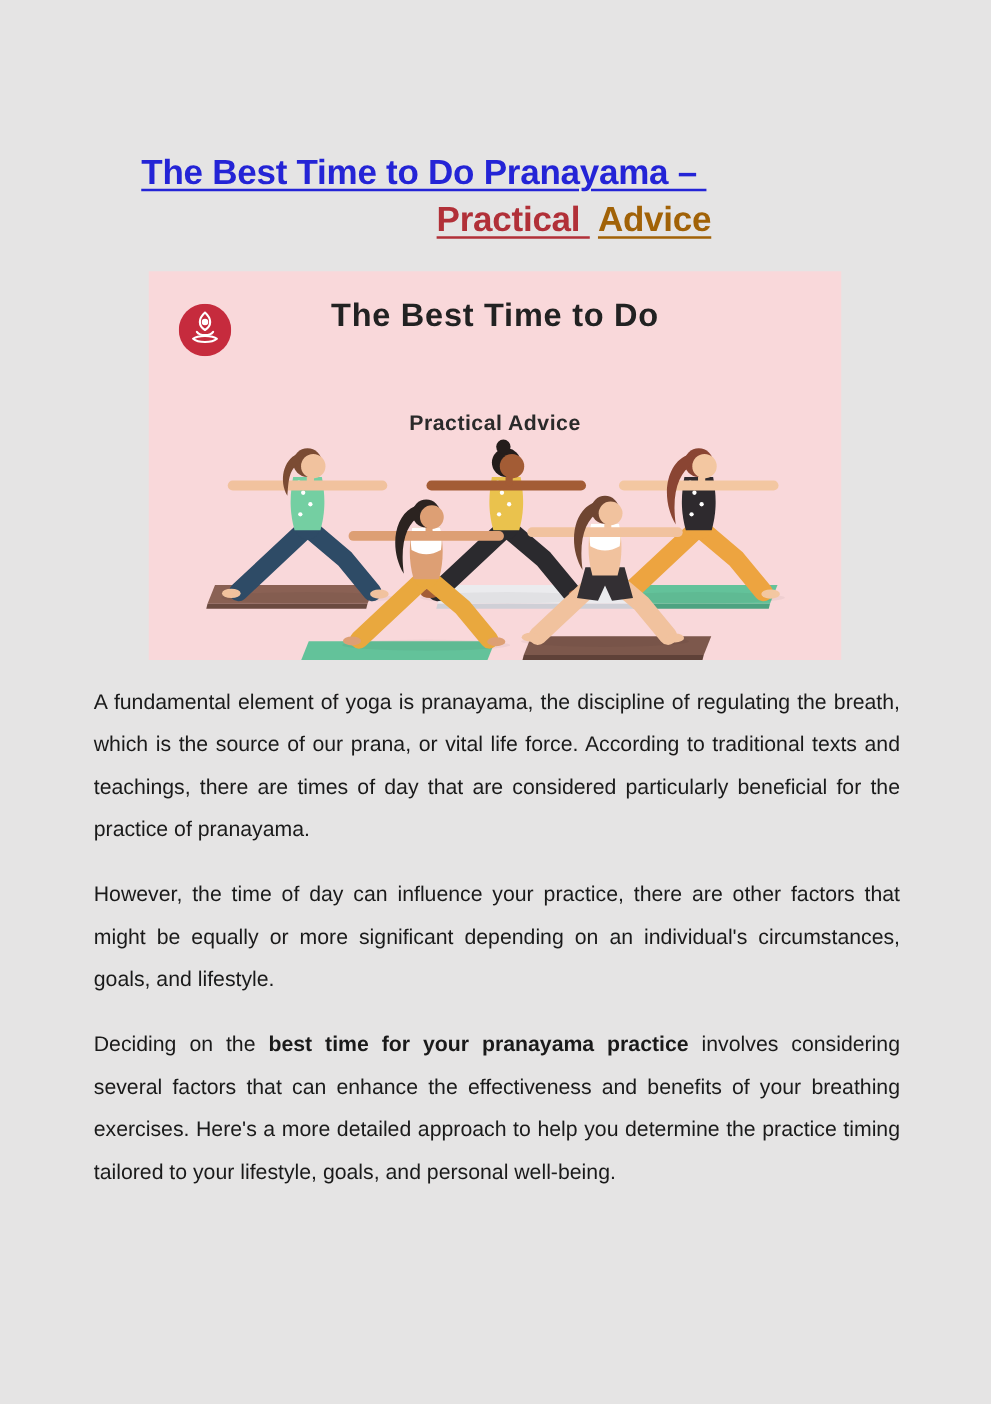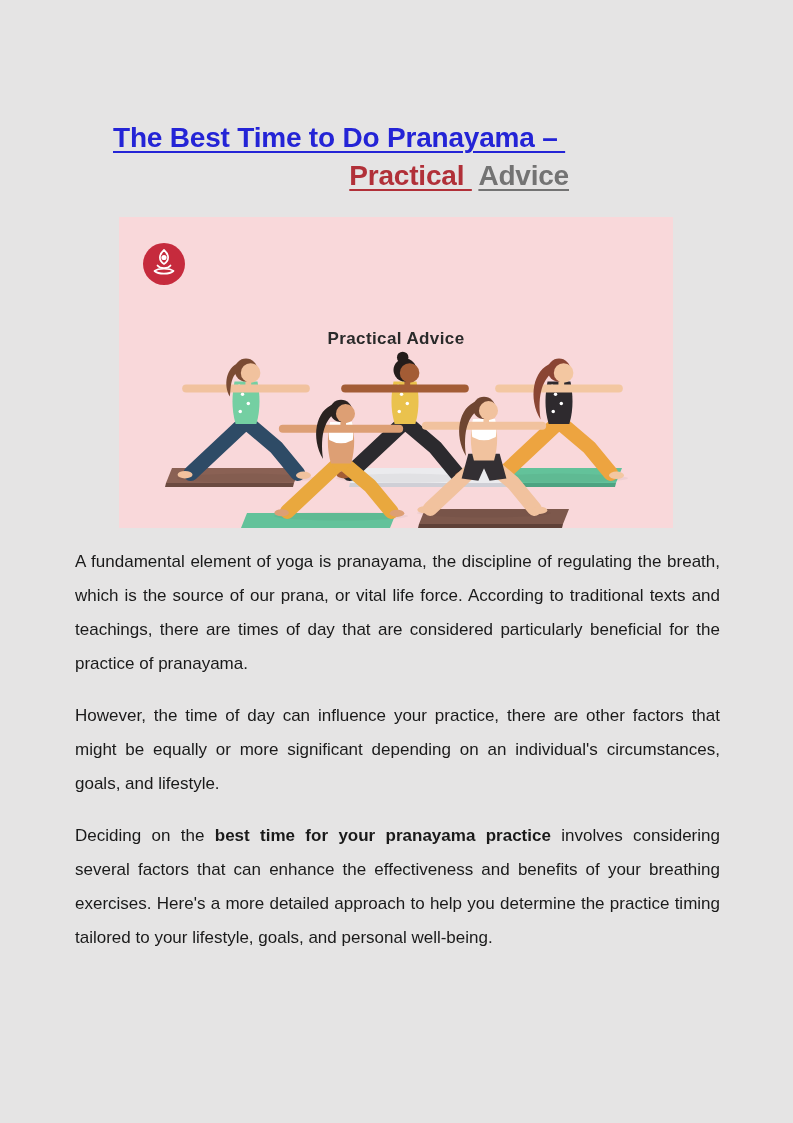--- a/index.html
+++ b/index.html
@@ -59,33 +59,34 @@
     text-align:justify;
   }
   .body-text p{margin:0 0 18px 0;}
   .body-text b{font-weight:700;}
 </style>
 </head>
 <body style="background: rgb(229, 228, 228);">
 
 <div class="doc-title">
   <span class="line1"><span class="t-blue" style="color: rgb(36, 36, 214);">The Best Time to Do Pranayama –&nbsp;</span></span>
-  <span class="line2"><span class="t-red" style="color: rgb(177, 48, 56);">Practical&nbsp;</span> <span class="t-blue" style="color: #737373;">Advice</span></span>
+  <span class="line2"><span class="t-red" style="color: rgb(177, 48, 56);">Practical&nbsp;</span> <span class="t-blue" style="color: #a16207;">Advice</span></span>
 </div>
 
 <div class="banner" style="background: rgb(249, 216, 218);">
   <svg class="banner-logo" viewBox="0 0 42 42">
     <circle cx="21" cy="21" r="21" fill="#c62b3d"></circle>
     <g stroke="#ffffff" stroke-width="1.7" fill="none" stroke-linecap="round" stroke-linejoin="round">
       <path d="M21,7 C15.5,12 15.5,17.5 21,21 C26.5,17.5 26.5,12 21,7 Z"></path>
       <circle cx="21" cy="14.5" r="2.6" fill="#ffffff" stroke="none"></circle>
       <path d="M14.5,22.5 C17,26 25,26 27.5,22.5"></path>
       <path d="M11.5,28 C15,25 27,25 30.5,28 C26.5,31.5 15.5,31.5 11.5,28 Z"></path>
     </g>
   </svg>
+  <div class="banner-heading">The Best Time to Do</div>
   <div class="banner-sub">Practical Advice</div>
   <svg class="banner-art" viewBox="0 0 554 311">
       <g>
         <polygon points="53,251 181,251 175,266 47,266" fill="#8a6154"></polygon>
         <polygon points="47,266 175,266 174,270 46,270" fill="#6b4a40"></polygon>
       </g>
       <g>
         <polygon points="237,251 411,251 405,266 231,266" fill="#ebebee"></polygon>
         <polygon points="231,266 405,266 404,270 230,270" fill="#cfcfd6"></polygon>
       </g>

